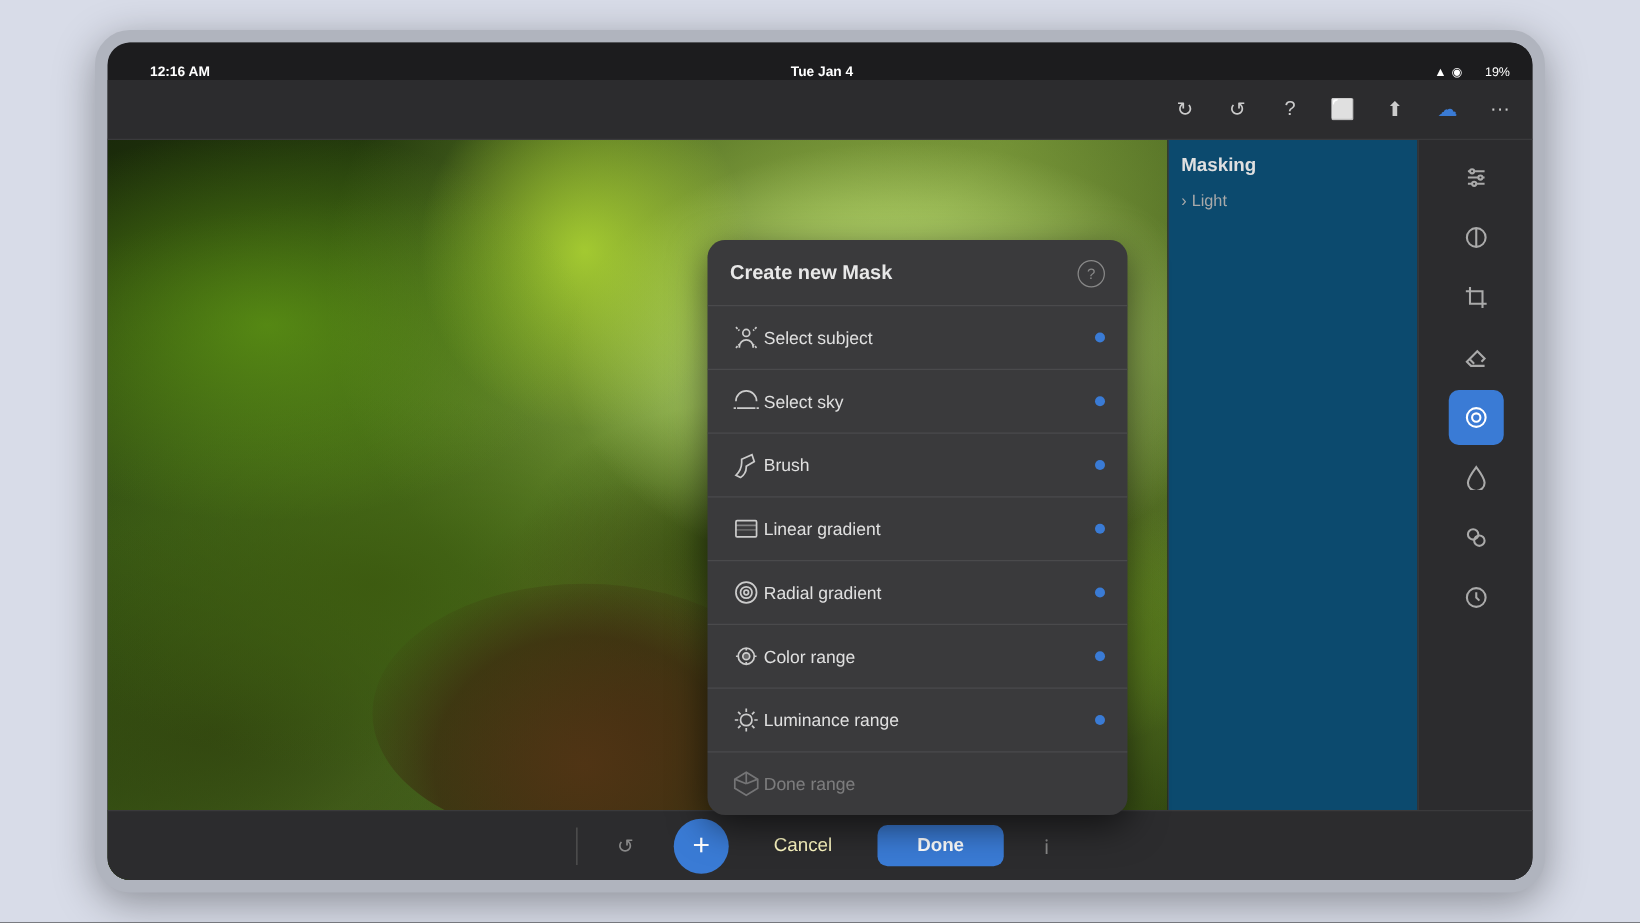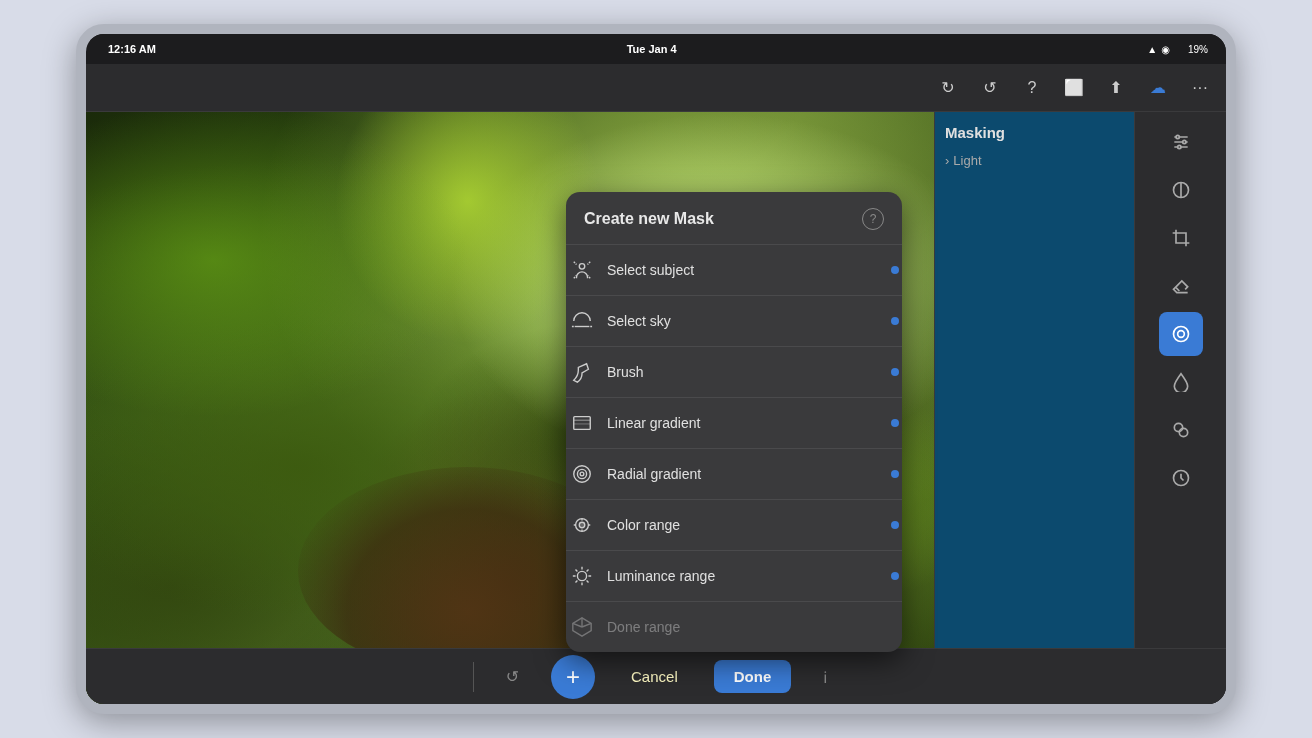--- a/index.html
+++ b/index.html
@@ -19,25 +19,25 @@
       background: #1c1c1e;
       border-radius: 28px;
       border: 10px solid #b0b4be;
       position: relative;
       overflow: hidden;
       box-shadow: 0 8px 32px rgba(0,0,0,0.35);
     }
     
     .status-bar {
       position: absolute;
-      top: 0; left: 4px; right: 0;
+      top: 0; left: 16px; right: 0;
       height: 30px;
       background: #1c1c1e;
       display: flex;
-      align-items: center;
+      align-items: flex-end;
       justify-content: space-between;
       padding: 0 18px;
       z-index: 100;
     }
     .status-time {
       font-size: 11px;
       color: #fff;
       font-weight: 600;
     }
     .status-right {
@@ -222,24 +222,24 @@
       display: flex;
       align-items: center;
       justify-content: center;
       color: #888;
       font-size: 12px;
       cursor: pointer;
     }
     .mask-option {
       display: flex;
       align-items: center;
-      padding: 12px 3px;
+      padding: 12px 18px;
       border-bottom: 1px solid #4a4a4c;
       cursor: pointer;
-      gap: 12px;
+      gap: 1px;
     }
     .mask-option:last-child {
       border-bottom: none;
       opacity: 0.4;
     }
     .mask-option-icon {
       width: 26px; height: 26px;
       display: flex;
       align-items: center;
       justify-content: center;
@@ -289,21 +289,21 @@
       cursor: pointer;
       padding: 6px 16px;
     }
     .btn-done {
       background: #3a7bd5;
       border: none;
       color: #fff;
       font-size: 15px;
       font-weight: 600;
       cursor: pointer;
-      padding: 8px 20px;
+      padding: 8px 32px;
       border-radius: 8px;
     }
     .btn-info {
       background: transparent;
       border: none;
       color: #888;
       font-size: 16px;
       cursor: pointer;
       padding: 6px 12px;
     }

